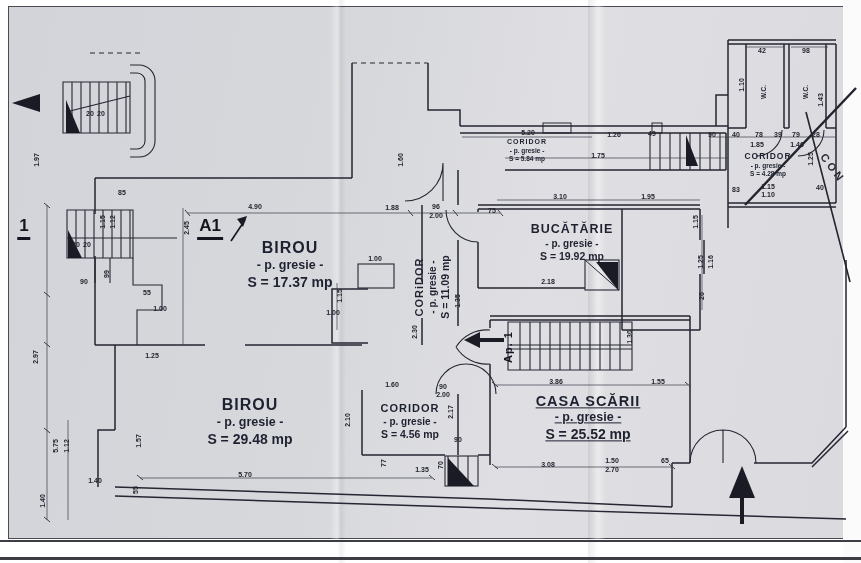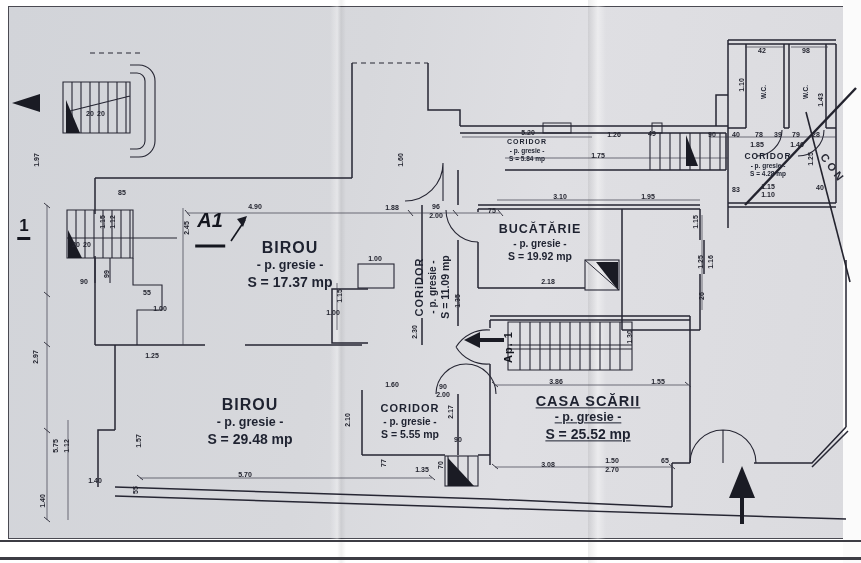--- a/index.html
+++ b/index.html
@@ -16,21 +16,21 @@
   .scanline{position:absolute;left:0;width:861px;background:#3c3c44;}
   
   .lab{position:absolute;transform:translate(-50%,-50%);color:#1e2230;text-align:center;white-space:nowrap;line-height:1.25;}
   .lab.v{transform:translate(-50%,-50%) rotate(-90deg);}
   .room-name{font-weight:bold;letter-spacing:1px;}
   .dim{position:absolute;transform:translate(-50%,-50%);font-size:7px;font-weight:bold;color:#23242f;white-space:nowrap;letter-spacing:0;}
   .dim.v{transform:translate(-50%,-50%) rotate(-90deg);}
   #wm{position:absolute;left:428px;top:272px;transform:translate(-50%,-50%);
       font-size:26px;font-weight:bold;letter-spacing:2px;color:#eef0f4;opacity:.75;}
   .marker{position:absolute;transform:translate(-50%,-50%);font-weight:bold;color:#14161f;}
-  #a1{left:210px;top:228px;font-size:20px;border-bottom:3px solid #14161f;padding:0 2px 13px 2px;font-style:italic;}
+  #a1{left:210px;top:228px;font-size:17px;border-bottom:3px solid #14161f;padding:0 2px 1px 2px;}
   #sec1{left:24px;top:228px;font-size:17px;border-bottom:3px solid #14161f;padding:0 2px 1px 2px;}
   #ap1{left:508px;top:347px;font-size:11px;transform:translate(-50%,-50%) rotate(-90deg);letter-spacing:1px;}
   #con{left:833px;top:168px;font-size:11px;transform:translate(-50%,-50%) rotate(53deg);letter-spacing:3px;color:#2a2b36;}
   .rl1{font-size:16px;} .rl2{font-size:12.5px;font-weight:bold;} .rl3{font-size:14px;font-weight:bold;}
   .small1{font-size:11px;} .small2{font-size:10px;font-weight:bold;} .small3{font-size:10.5px;font-weight:bold;}
   .tiny1{font-size:7px;} .tiny2{font-size:6.5px;font-weight:bold;} 
   svg{position:absolute;left:0;top:0;}
 </style>
 </head>
 <body>
@@ -142,28 +142,28 @@
     <div class="rl3">S = 29.48 mp</div>
   </div>
   <div class="lab v" style="left:433px;top:287px;">
     <div class="room-name small1">CORiDOR</div>
     <div class="small2">- p. gresie -</div>
     <div class="small3">S = 11.09 mp</div>
   </div>
   <div class="lab" style="left:410px;top:422px;">
     <div class="room-name small1">CORIDOR</div>
     <div class="small2">- p. gresie -</div>
-    <div class="small3">S = 5.55 mp</div>
+    <div class="small3">S = 4.56 mp</div>
   </div>
   <div class="lab" style="left:527px;top:150px;">
     <div class="room-name tiny1">CORIDOR</div>
     <div class="tiny2">- p. gresie -</div>
     <div class="tiny2">S = 5.84 mp</div>
   </div>
-  <div class="lab" style="left:540px;top:243px;text-align:center;">
+  <div class="lab" style="left:572px;top:243px;text-align:center;">
     <div class="room-name" style="font-size:12.5px;">BUCĂTĂRIE</div>
     <div class="small2">- p. gresie -</div>
     <div class="small3">S = 19.92 mp</div>
   </div>
   <div class="lab" style="left:588px;top:418px;text-decoration:underline;">
     <div class="room-name" style="font-size:14.5px;">CASA SCĂRII</div>
     <div class="rl2">- p. gresie -</div>
     <div class="rl3">S = 25.52 mp</div>
   </div>
   <div class="lab" style="left:768px;top:164px;">

